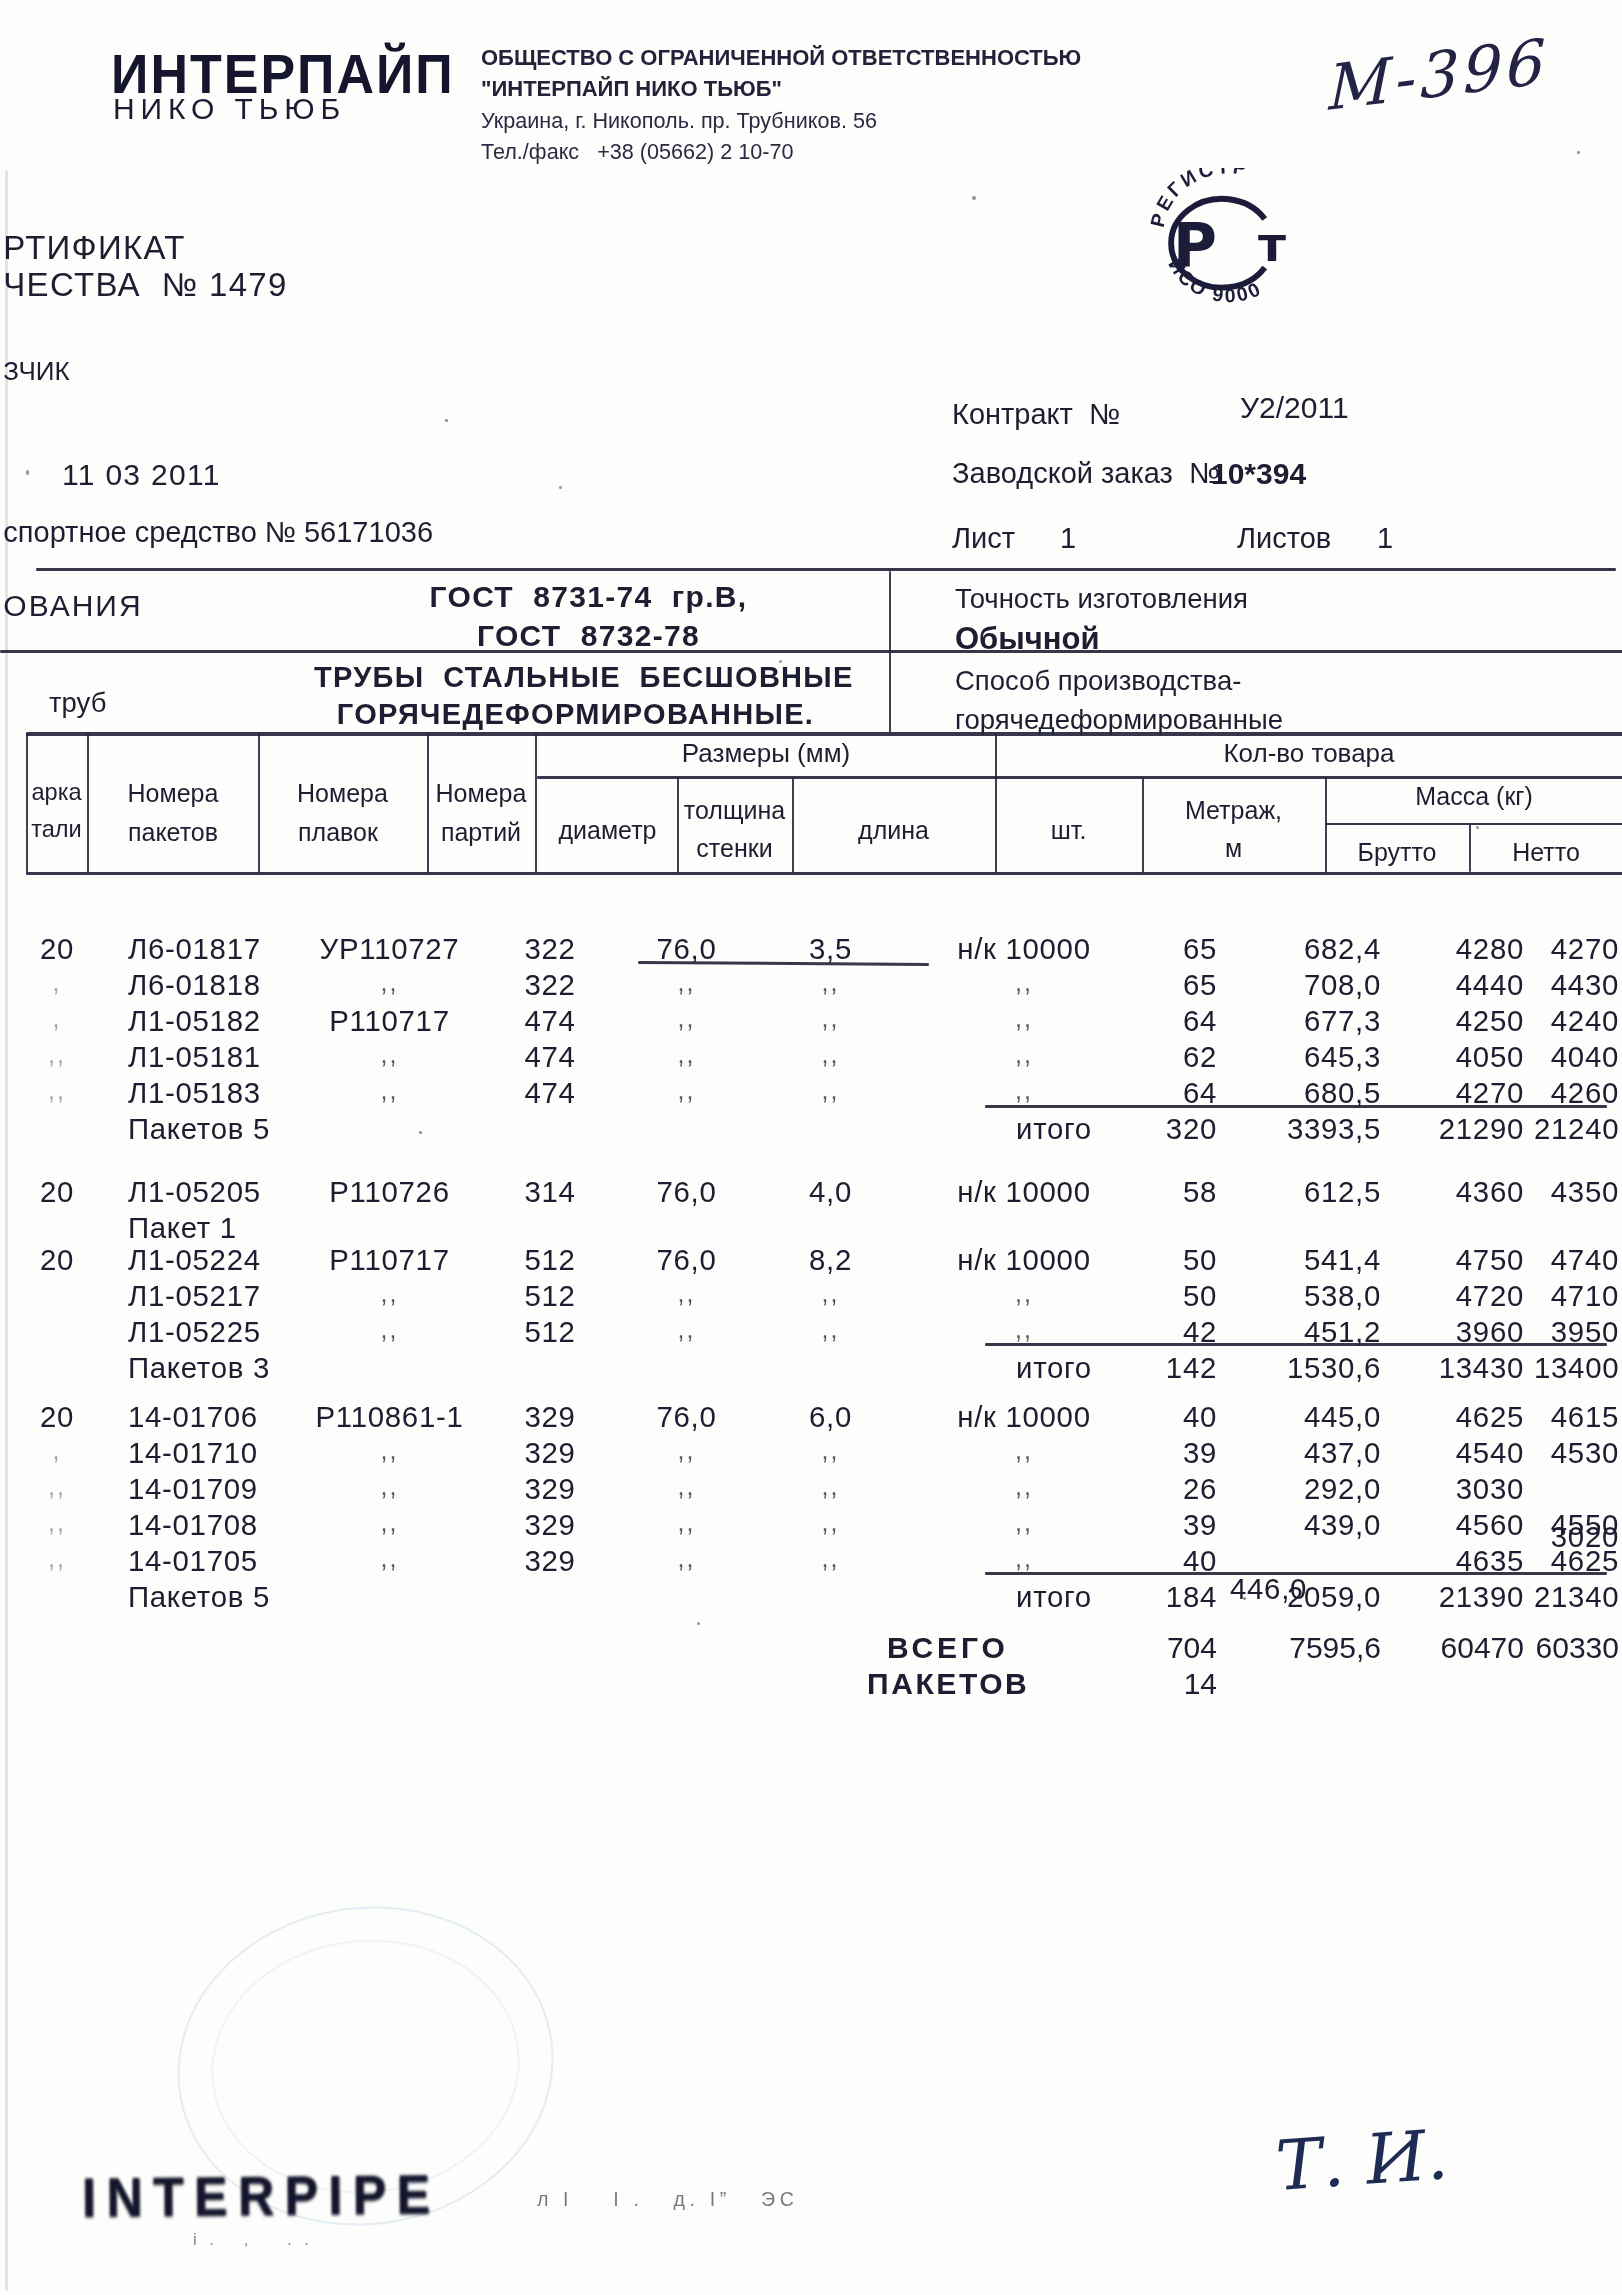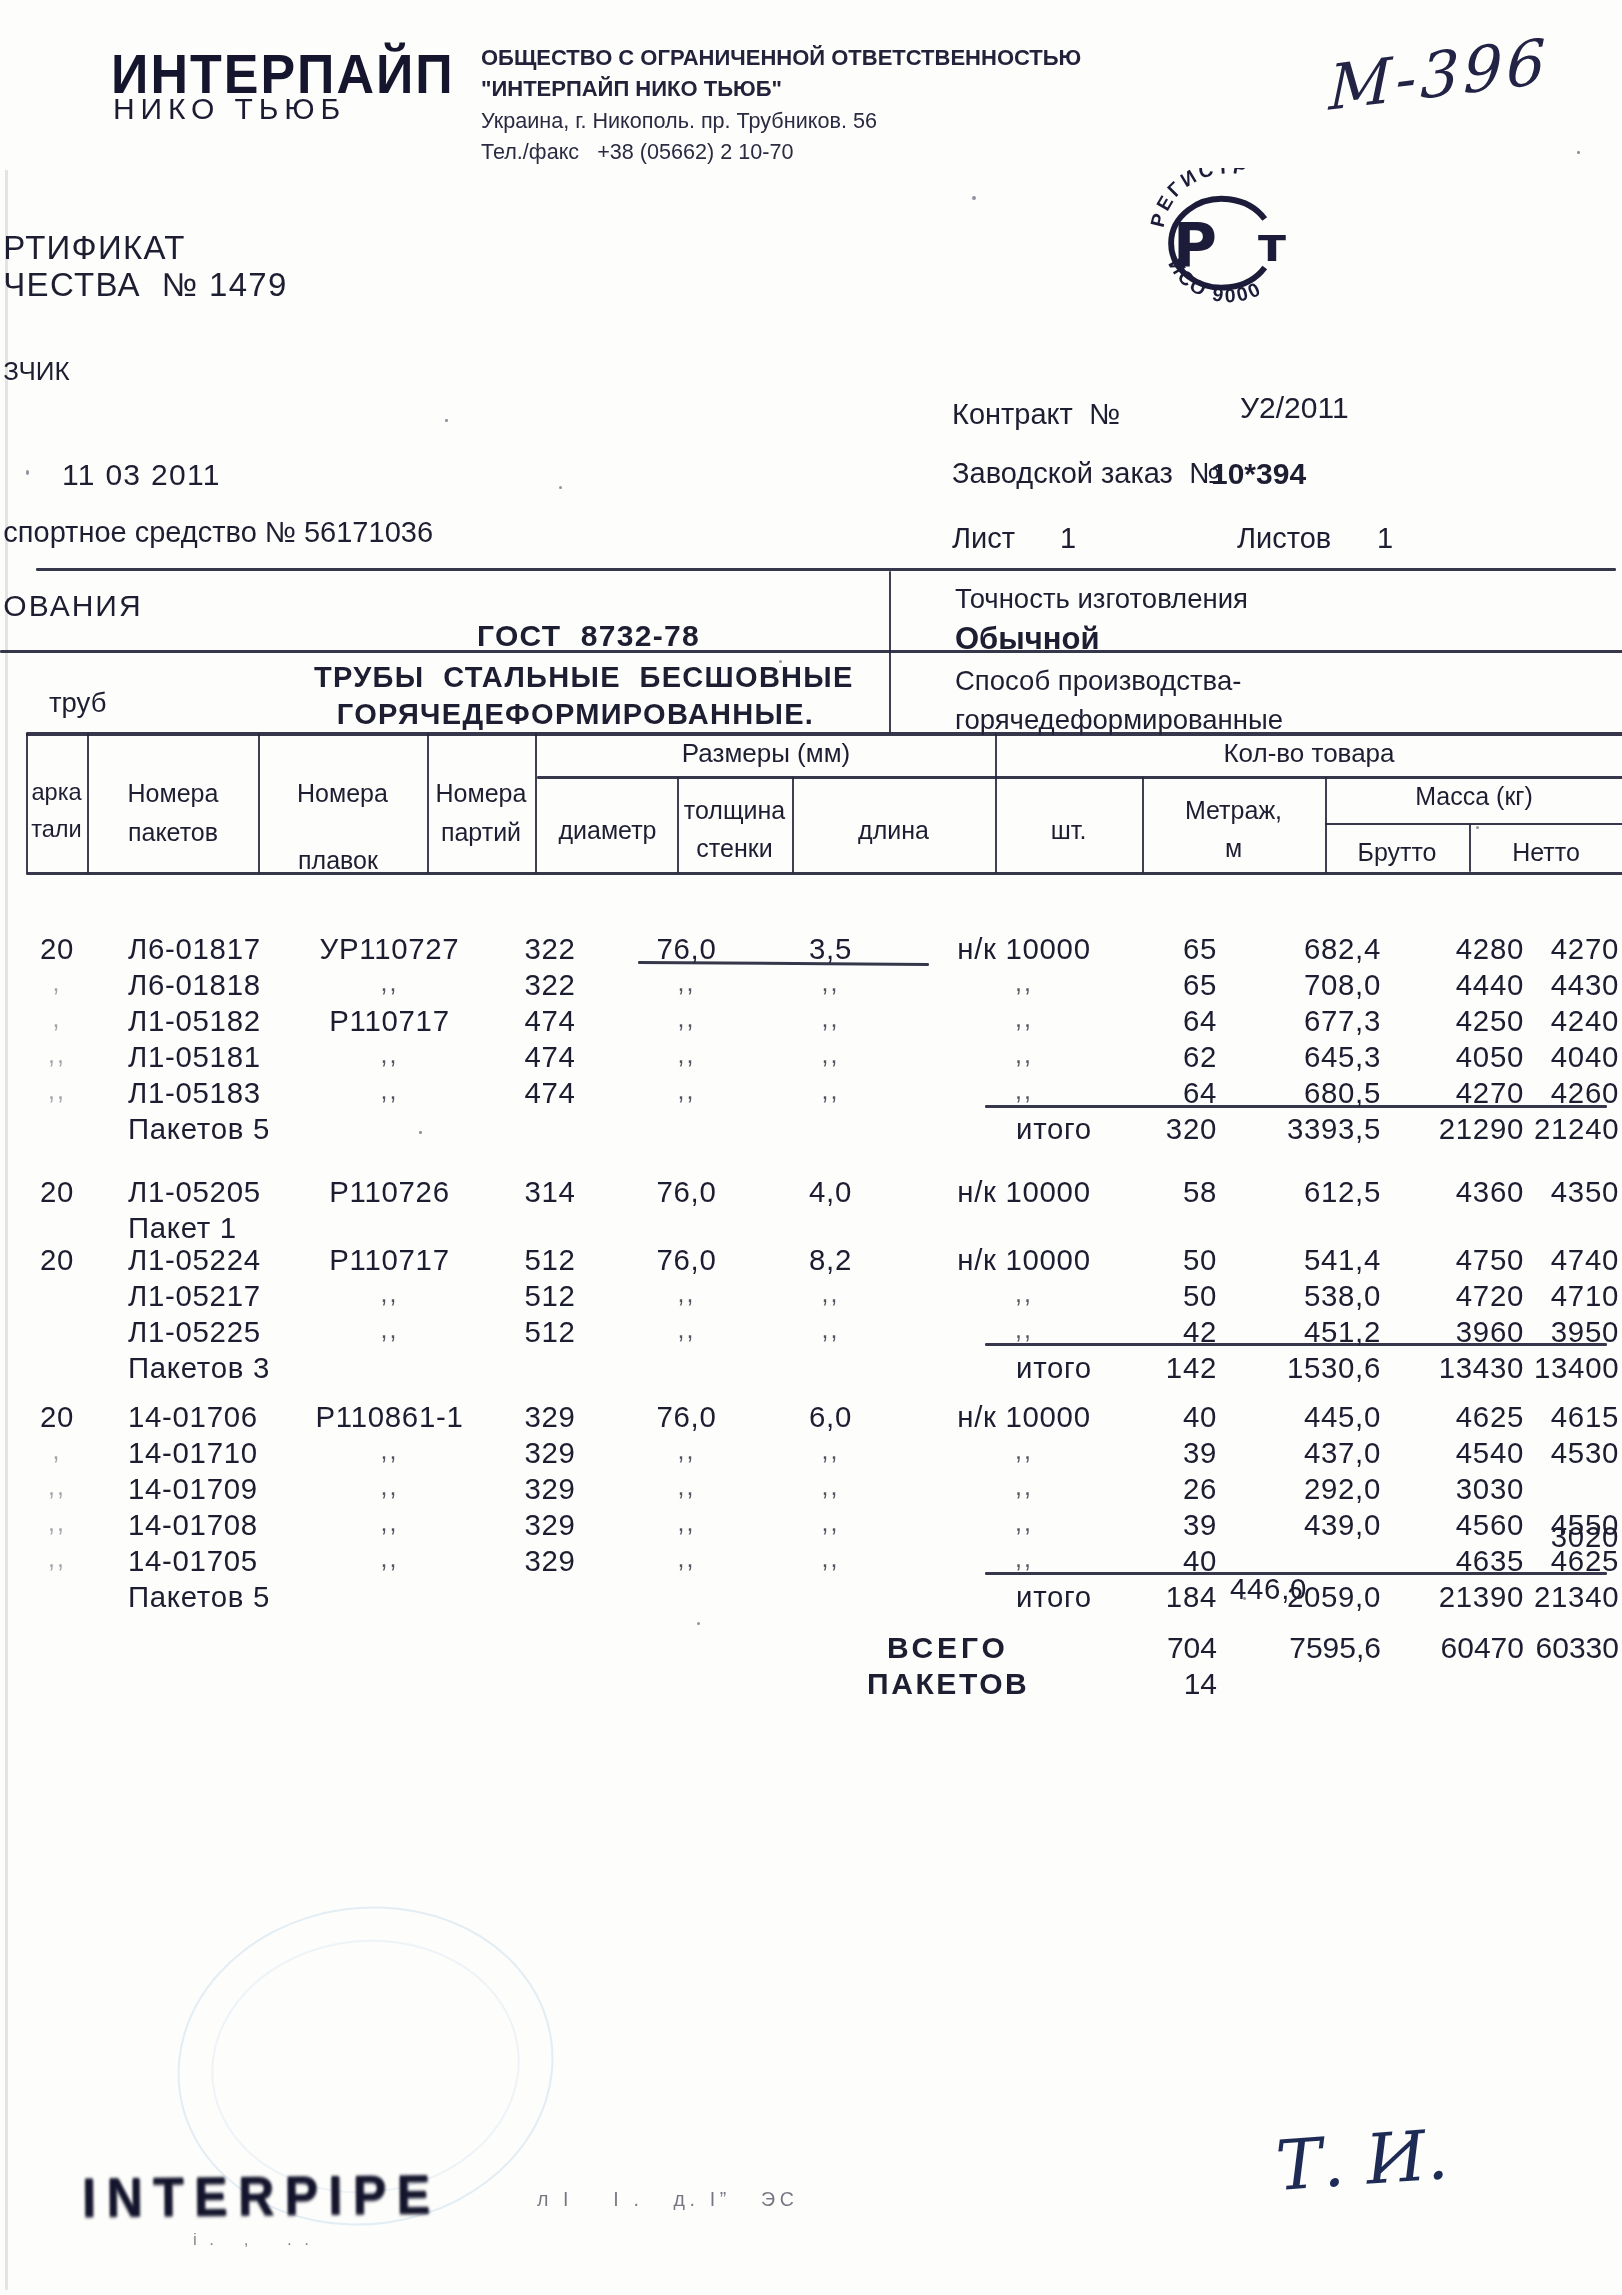--- a/index.html
+++ b/index.html
@@ -68,20 +68,21 @@
   <div class="abs" style="left:3.3px;top:517px;font-size:29px;">спортное средство № 56171036</div>
 
   <div class="abs" style="left:952px;top:523px;font-size:29px;">Лист</div>
   <div class="abs" style="left:1060px;top:523px;font-size:29px;">1</div>
   <div class="abs" style="left:1237px;top:523px;font-size:29px;">Листов</div>
   <div class="abs" style="left:1377px;top:523px;font-size:29px;">1</div>
 
   <div class="hl" style="left:36px;top:568px;width:1580px;height:3.3px;"></div>
 
   <div class="abs" style="left:3.3px;top:589px;font-size:30px;letter-spacing:2px;">ОВАНИЯ</div>
+  <div class="abs ctr b" style="left:340px;top:580px;width:497px;font-size:30px;letter-spacing:1.3px;">ГОСТ  8731-74  гр.В,</div>
   <div class="abs ctr b" style="left:340px;top:619px;width:497px;font-size:30px;letter-spacing:1.3px;">ГОСТ  8732-78</div>
   <div class="abs" style="left:955px;top:584px;font-size:27.5px;">Точность изготовления</div>
   <div class="abs b" style="left:955px;top:622px;font-size:31px;">Обычной</div>
   <div class="vl" style="left:889px;top:571px;width:2px;height:162px;"></div>
 
   <div class="hl" style="left:0px;top:650px;width:1623px;height:2.6px;"></div>
 
   <div class="abs" style="left:49px;top:688px;font-size:27.5px;">труб</div>
   <div class="abs ctr b" style="left:314px;top:699px;width:523px;font-size:29px;letter-spacing:1.3px;">ГОРЯЧЕДЕФОРМИРОВАННЫЕ.</div>
   <div class="abs ctr b" style="left:314px;top:662px;width:523px;font-size:29px;letter-spacing:1.3px;">ТРУБЫ  СТАЛЬНЫЕ  БЕСШОВНЫЕ</div>
@@ -109,21 +110,21 @@
   <div class="abs ctr" style="left:995px;top:739px;width:628px;font-size:26px;">Кол-во товара</div>
   <div class="abs ctr" style="left:1325px;top:783px;width:298px;font-size:25px;">Масса (кг)</div>
 
   <div class="abs ctr" style="left:26px;top:780px;width:61px;font-size:23.6px;">арка</div>
   <div class="abs ctr" style="left:26px;top:817px;width:61px;font-size:23.6px;">тали</div>
 
   <div class="abs ctr" style="left:88px;top:780px;width:170px;font-size:25px;">Номера</div>
   <div class="abs ctr" style="left:88px;top:819px;width:170px;font-size:25px;">пакетов</div>
 
   <div class="abs ctr" style="left:258px;top:780px;width:169px;font-size:25px;">Номера</div>
-  <div class="abs ctr" style="left:258px;top:847px;width:160px;font-size:25px;">плавок</div>
+  <div class="abs ctr" style="left:258px;top:819px;width:160px;font-size:25px;">плавок</div>
 
   <div class="abs ctr" style="left:427px;top:780px;width:108px;font-size:25px;">Номера</div>
   <div class="abs ctr" style="left:427px;top:819px;width:108px;font-size:25px;">партий</div>
 
   <div class="abs ctr" style="left:537px;top:817px;width:141px;font-size:25px;">диаметр</div>
   <div class="abs ctr" style="left:677px;top:797px;width:115px;font-size:25px;">толщина</div>
   <div class="abs ctr" style="left:677px;top:835px;width:115px;font-size:25px;">стенки</div>
   <div class="abs ctr" style="left:792px;top:817px;width:203px;font-size:25px;">длина</div>
 
   <div class="abs ctr" style="left:995px;top:817px;width:147px;font-size:25px;">шт.</div>

